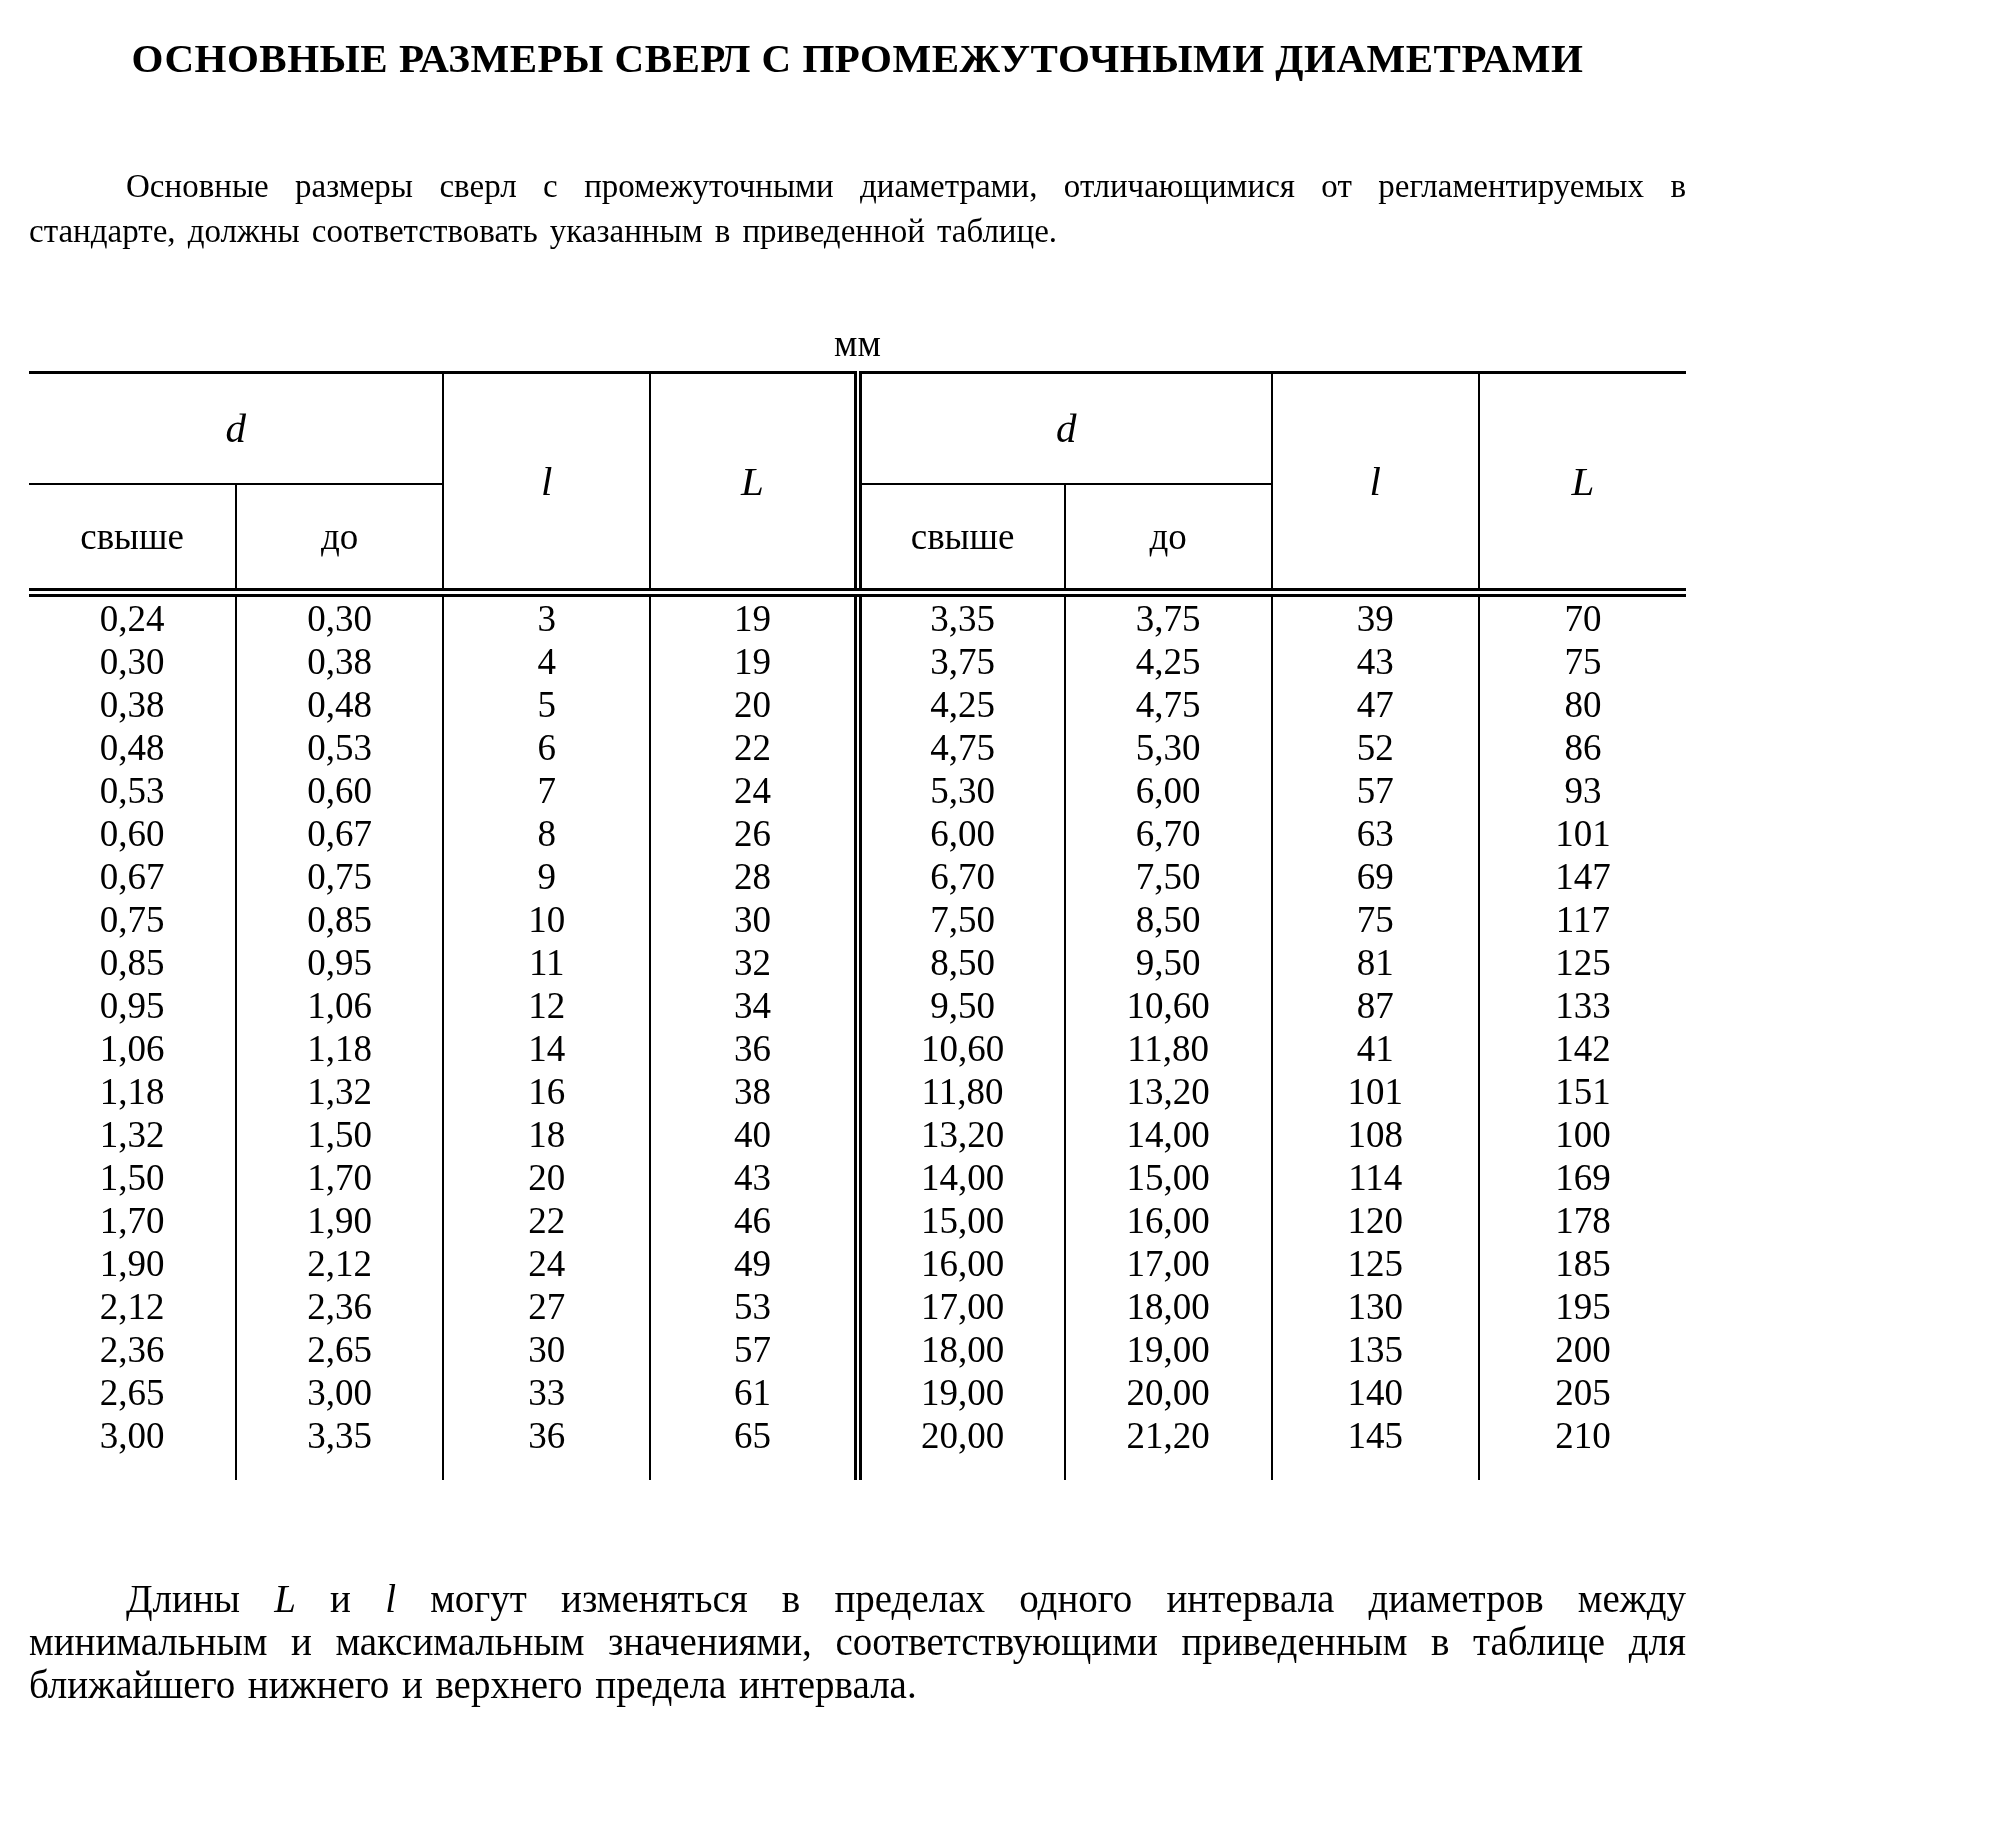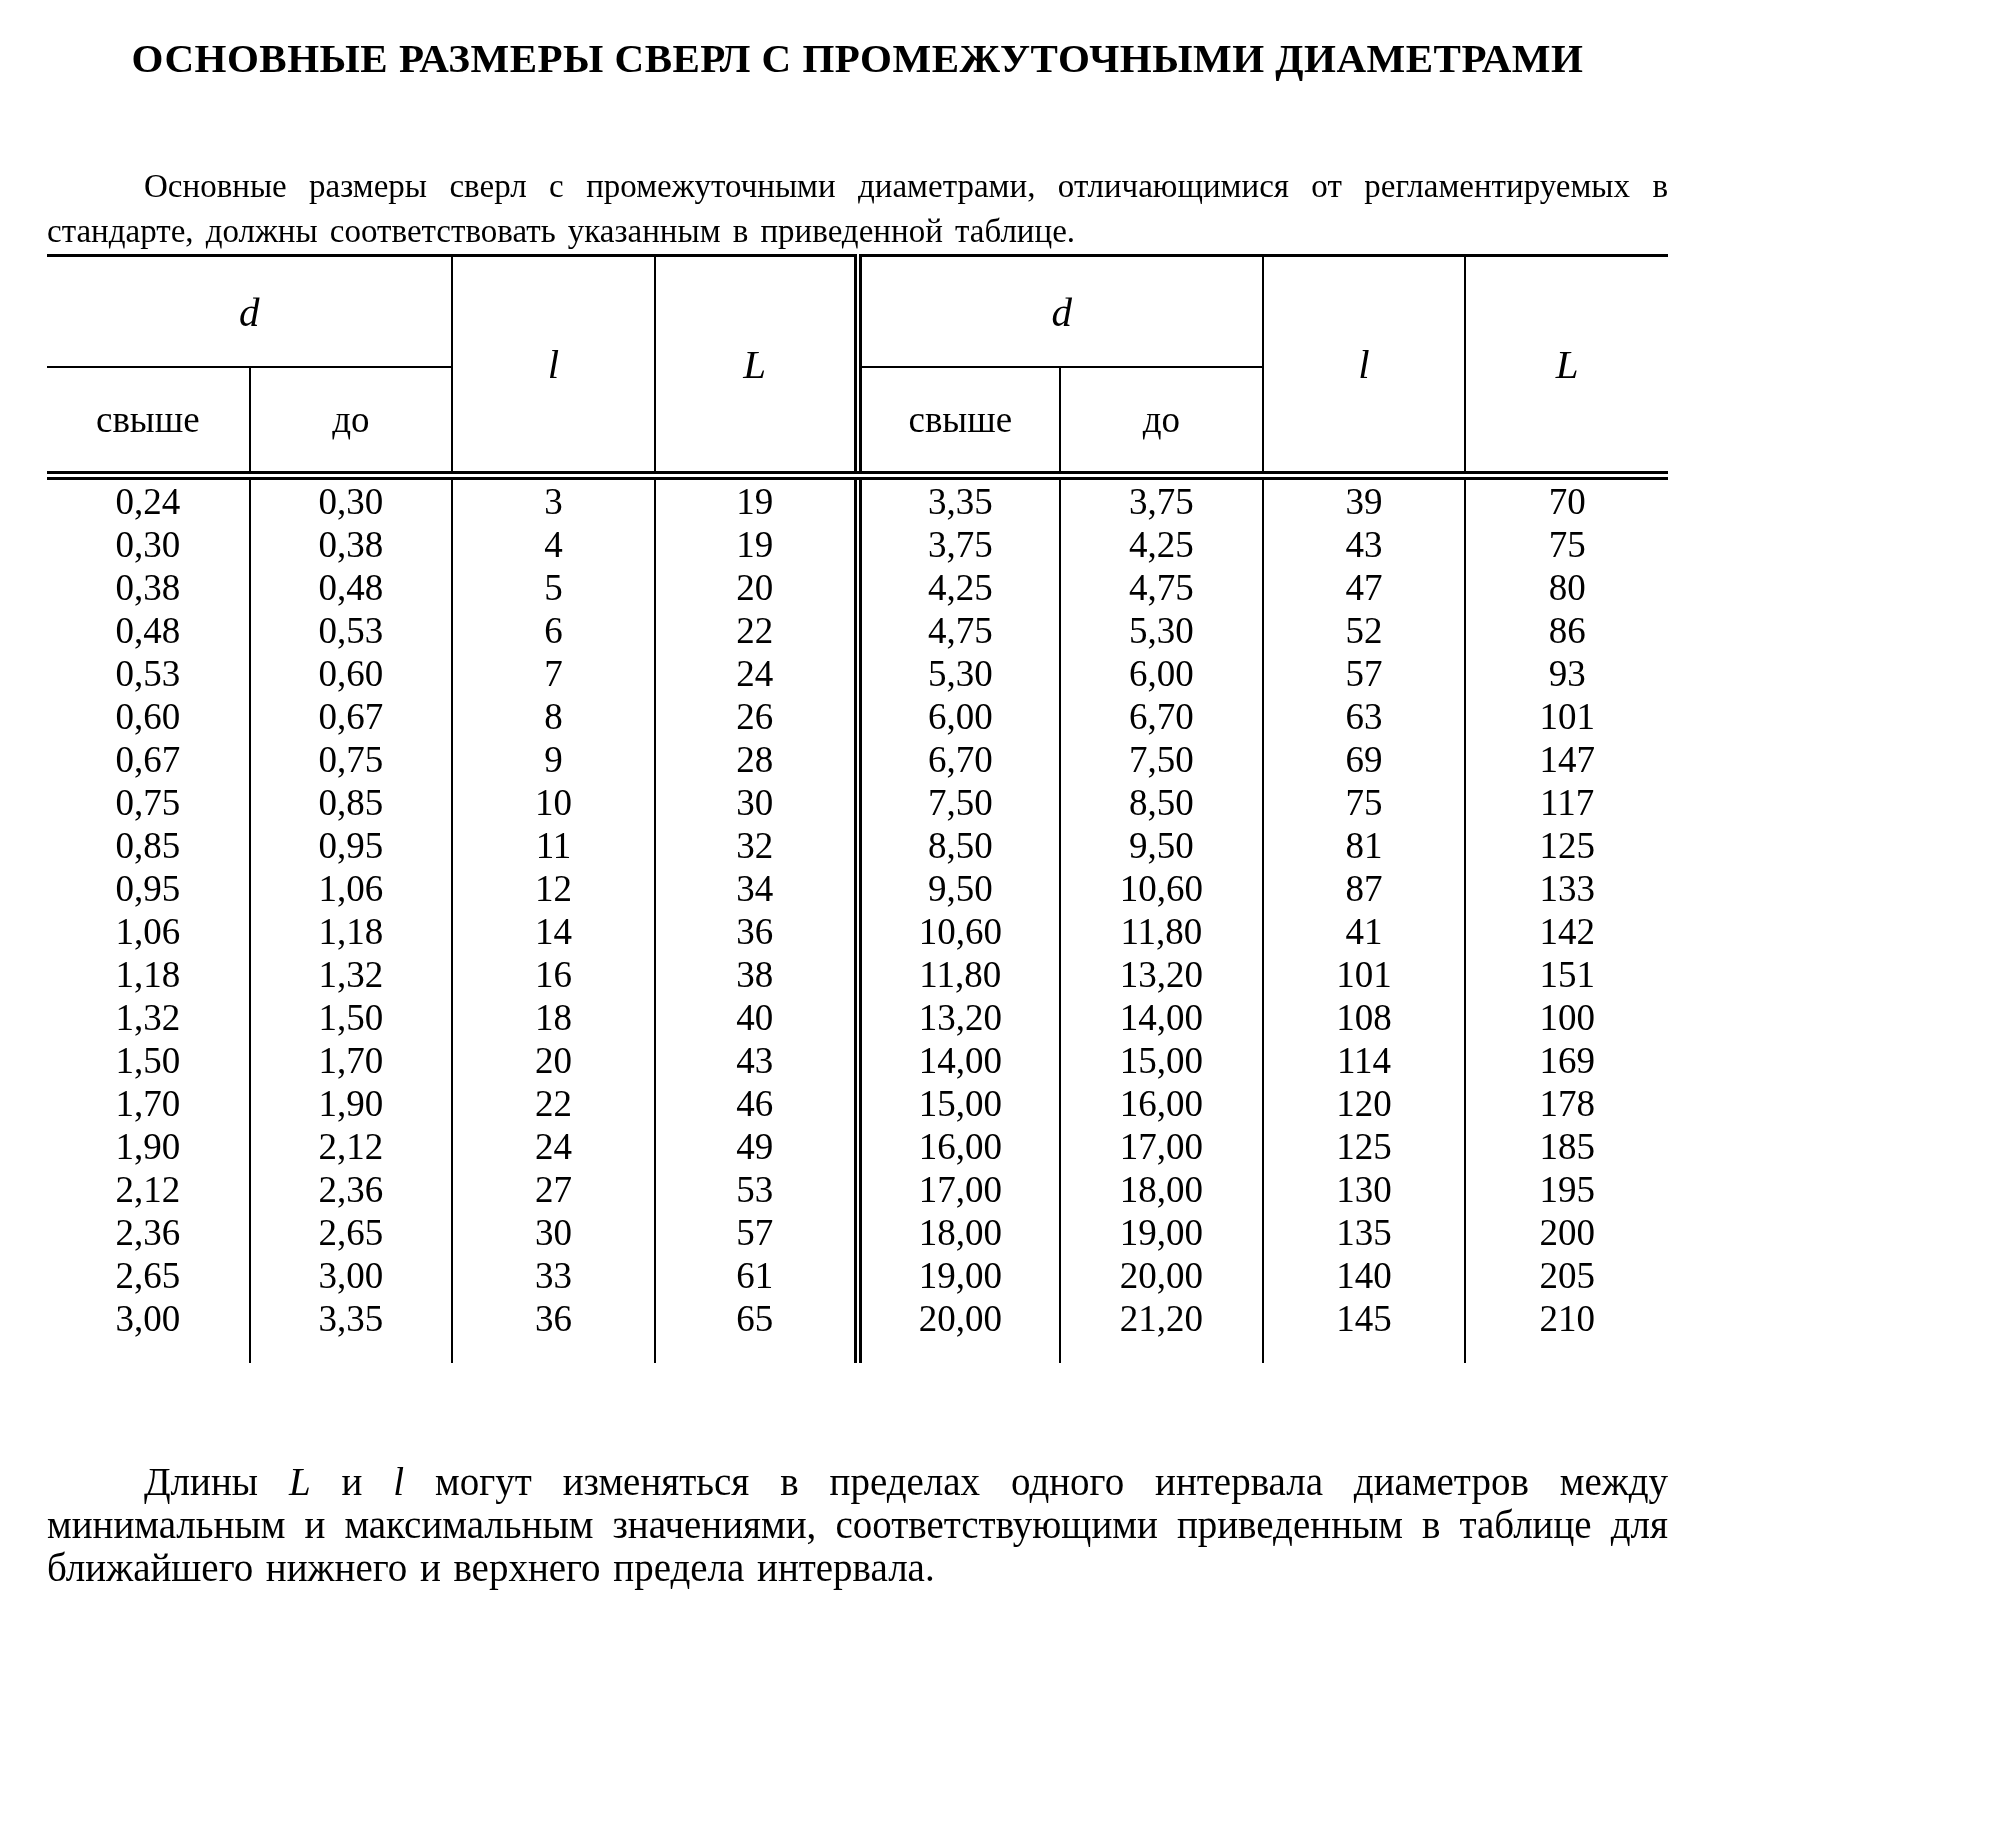--- a/index.html
+++ b/index.html
@@ -2,21 +2,21 @@
 <html lang="ru"><head>
 <meta charset="utf-8">
 <style>
   html, body {
     margin: 0; padding: 0;
     width: 2013px; height: 1827px;
     background: #ffffff; color: #000000;
     font-family: "Liberation Serif", serif;
     overflow: hidden;
   }
-  .page { padding: 0 47px; box-sizing: border-box; width: 1715px; }
+  .page { padding: 0 29px; box-sizing: border-box; width: 1715px; }
 
   .title {
     margin-top: 35px;
     text-align: center;
     font-weight: bold;
     font-size: 41px;
     line-height: 47px;
     letter-spacing: 0.5px;
   }
 
@@ -71,20 +71,21 @@
 </style>
 </head>
 <body>
 
 <div class="page">
 
   <div class="title">ОСНОВНЫЕ РАЗМЕРЫ СВЕРЛ С ПРОМЕЖУТОЧНЫМИ ДИАМЕТРАМИ</div>
 
   <p class="intro">Основные размеры сверл с промежуточными диаметрами, отличающимися от регламентируемых в стандарте, должны соответствовать указанным в приведенной таблице.</p>
 
+  <div class="units">мм</div>
 
   <table class="dims">
     <colgroup>
       <col style="width:12.5%">
         <col style="width:12.5%">
         <col style="width:12.5%">
         <col style="width:12.5%">
       <col style="width:12.5%">
         <col style="width:12.5%">
         <col style="width:12.5%">

